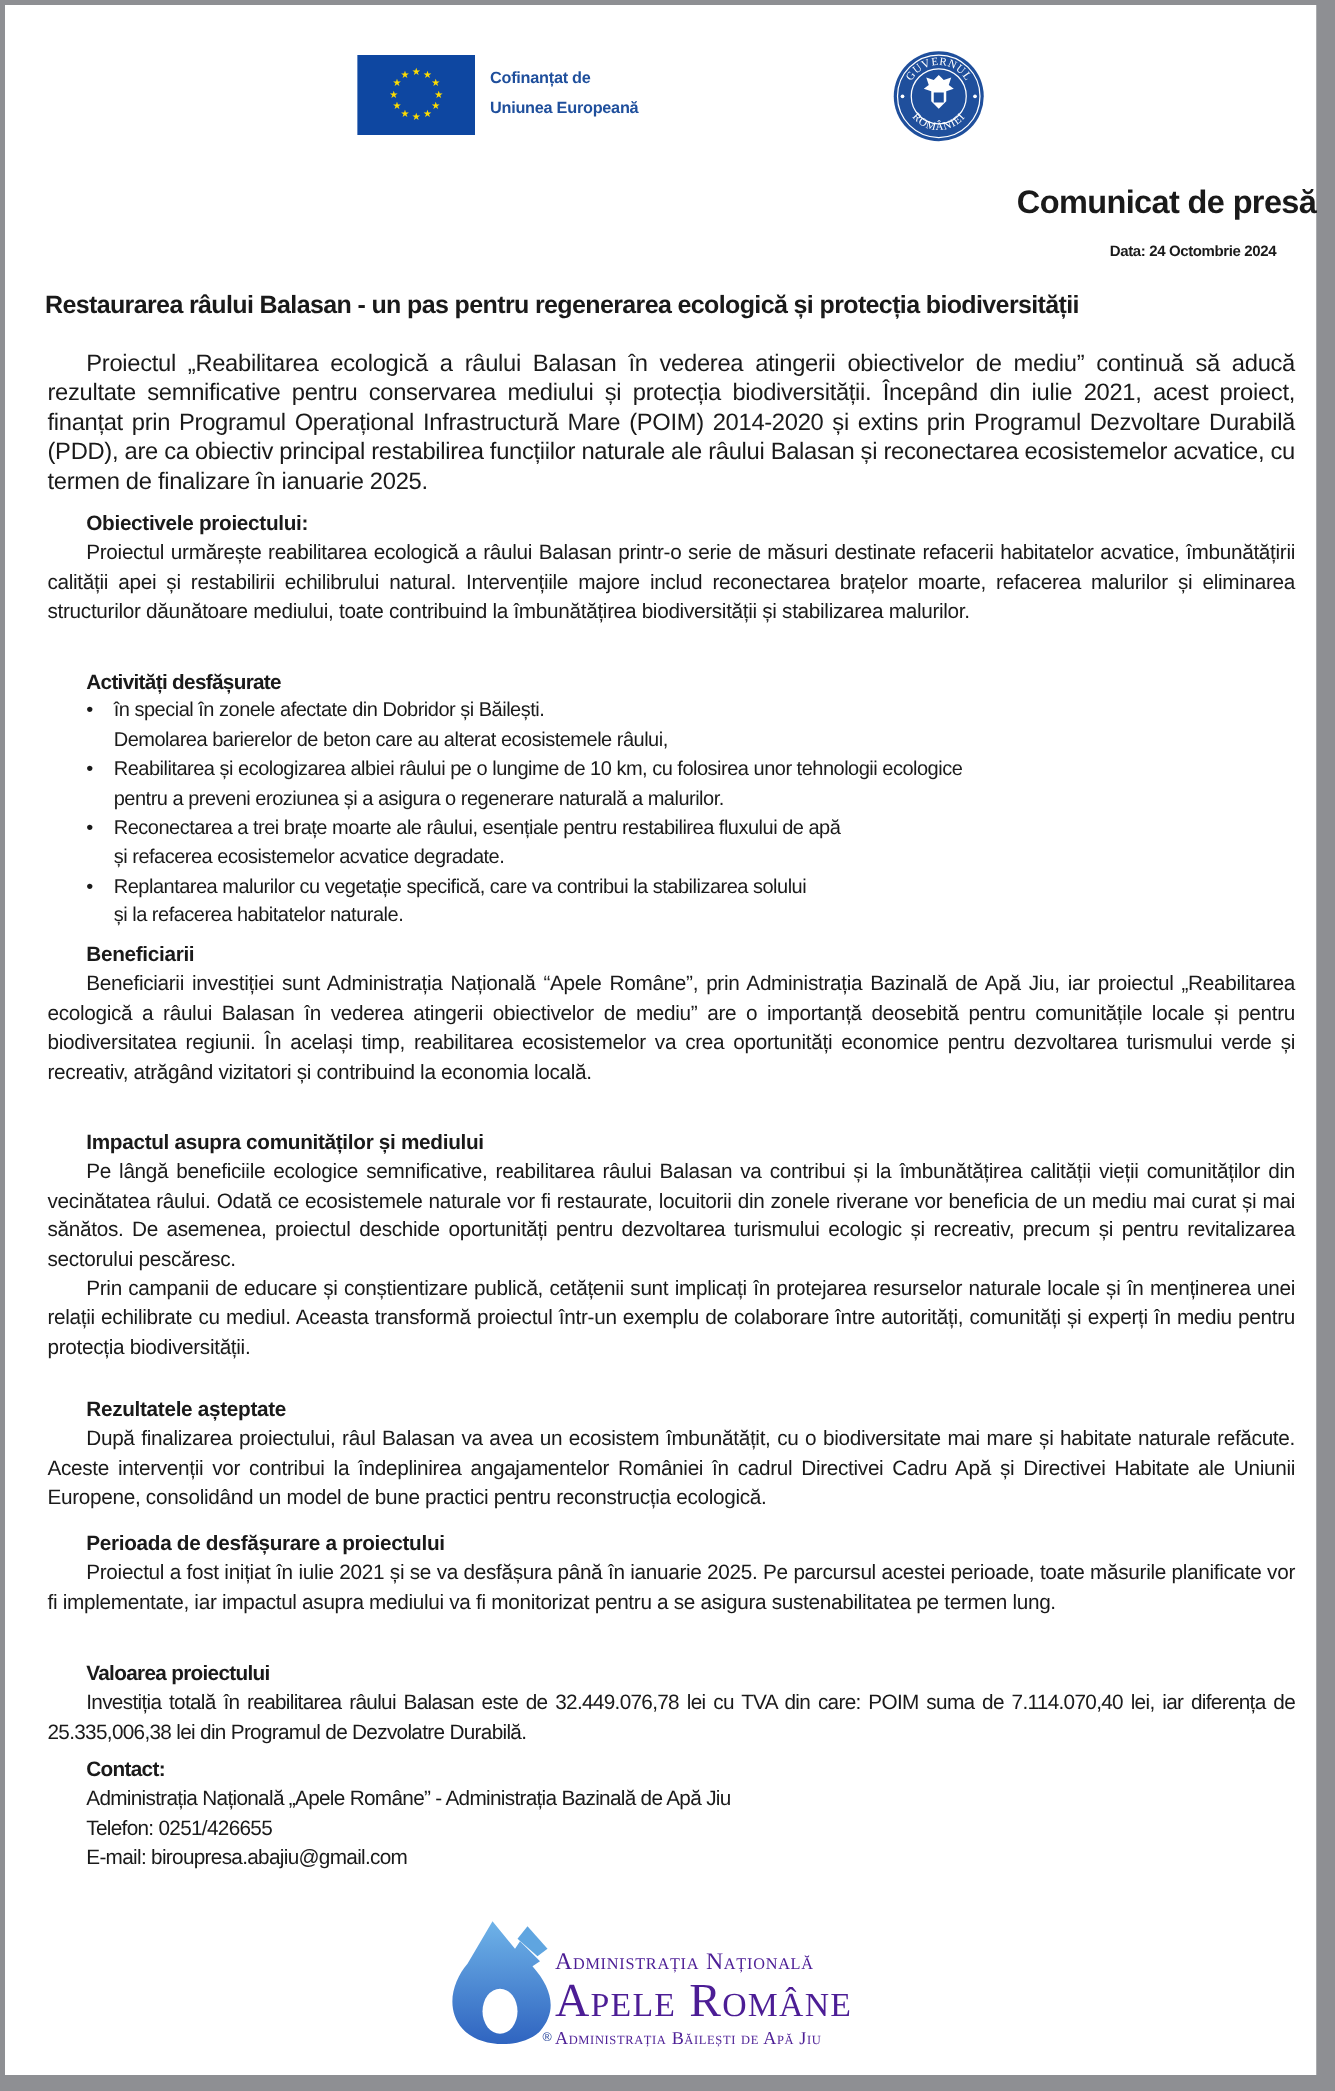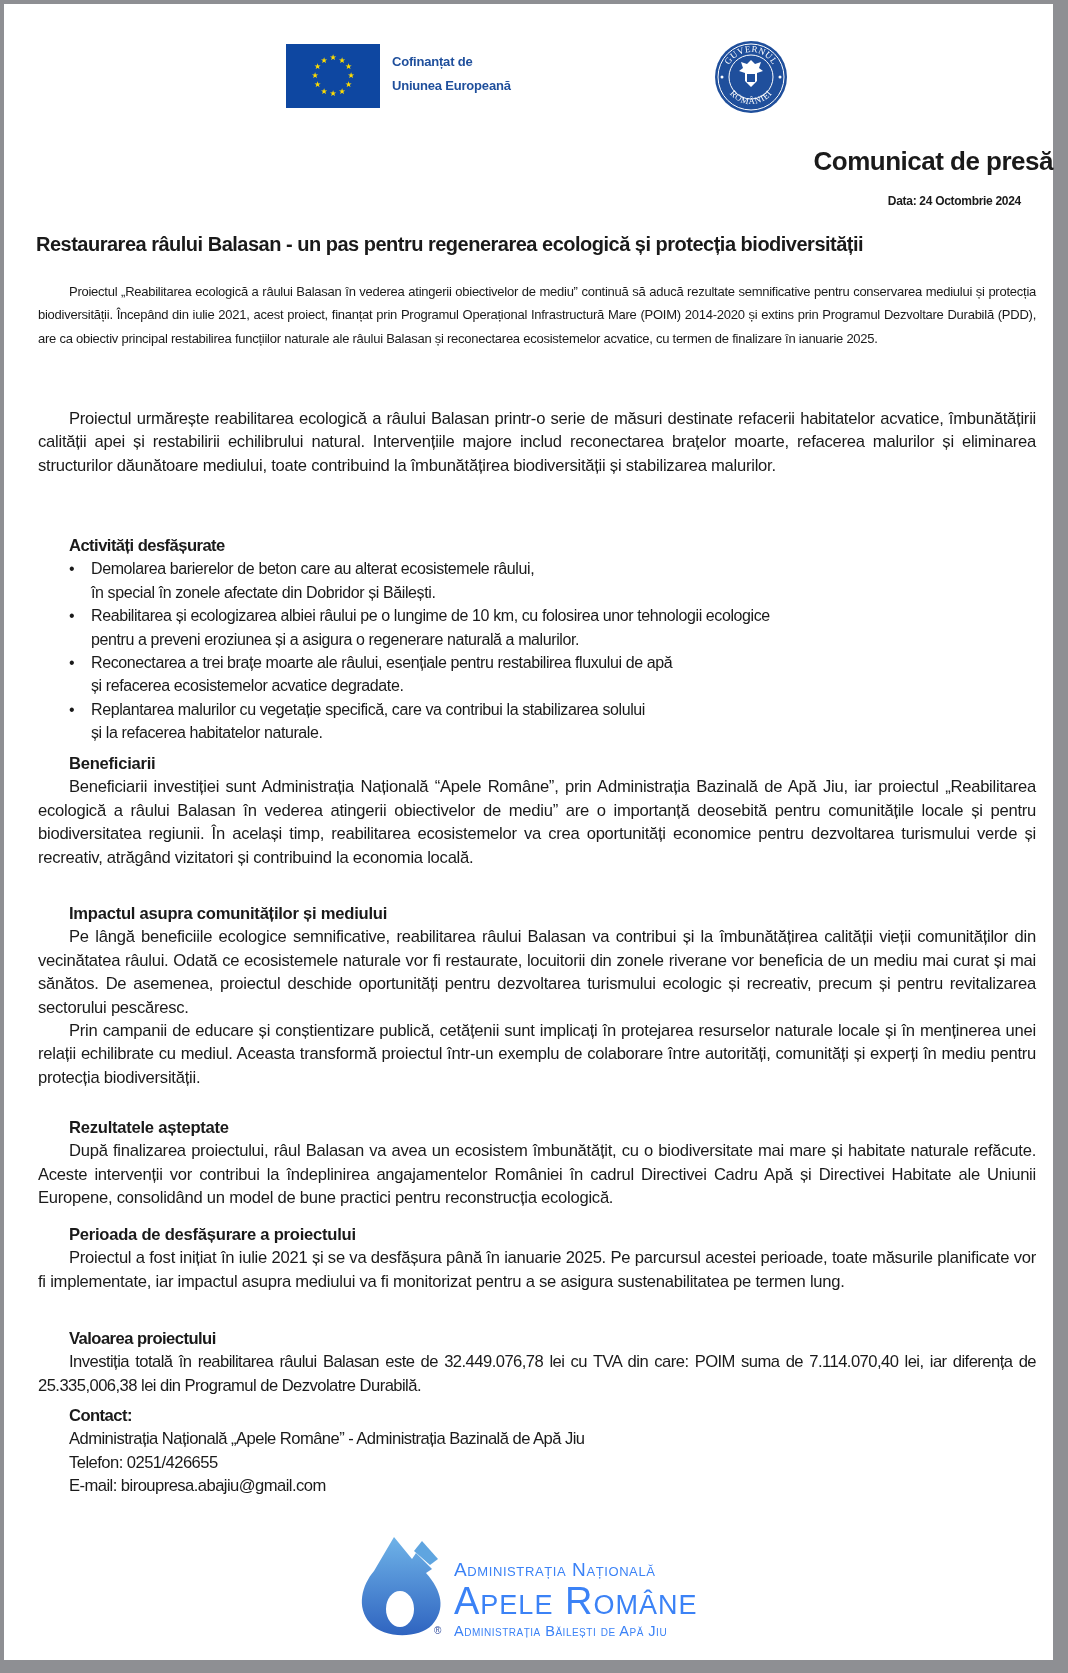--- a/index.html
+++ b/index.html
@@ -44,21 +44,21 @@
     position: absolute; right: 32px; top: 190px;
     font-weight: bold; font-size: 12px; letter-spacing: -0.3px;
   }
   .headline {
     position: absolute; left: 32px; right: 32px; top: 229px;
     font-weight: bold; font-size: 20px; letter-spacing: -0.5px;
     white-space: nowrap;
   }
   .body {
     position: absolute; left: 34px; width: 998px;
-    font-size: 13px; line-height: 23.4px;
+    font-size: 19px; line-height: 23.4px;
     text-align: justify;
     letter-spacing: -0.25px;
   }
   .body p { margin: 0; text-indent: 31px; }
   .sect { position: absolute; left: 34px; width: 998px; font-size: 16.6px; line-height: 23.4px; letter-spacing: -0.25px; text-align: justify; }
   .sect h3 { margin: 0 0 0 31px; font-size: 16.6px; font-weight: bold; line-height: 23.4px; }
   .sect p { margin: 0; text-indent: 31px; }
   .bullets {
     list-style: none; margin: 0; padding: 0 0 0 31px;
     font-size: 16px; line-height: 23.4px; letter-spacing: -0.4px;
@@ -67,22 +67,22 @@
   .bullets li .dot { position: absolute; left: 0; top: 0; }
   .bullets li span.l { display: block; }
   .narrow { letter-spacing: -0.55px; }
   .contact-lines div { padding-left: 31px; text-align: left; }
 
   
   .apele-logo { position: absolute; left: 350px; top: 1525px; width: 390px; height: 115px; }
   .apele-drop { position: absolute; left: 0; top: 0; width: 100px; height: 112px; }
   .apele-drop svg { width: 100%; height: 100%; display: block; }
   .apele-t1, .apele-t2, .apele-t3 {
-    position: absolute; left: 100px; color: #3b82f6;
-    font-family: Liberation Sans, sans-serif; white-space: nowrap;
+    position: absolute; left: 90px; color: #4c1d95;
+    font-family: Liberation Serif, serif; white-space: nowrap;
   }
   .apele-t1 { top: 30px; font-size: 19px; letter-spacing: 0.6px; font-variant: small-caps; }
   .apele-t2 { top: 52px; font-size: 38px; letter-spacing: 1px; font-variant: small-caps; line-height: 40px; }
   .apele-t3 { top: 94px; font-size: 14.5px; letter-spacing: 0.5px; font-variant: small-caps; }
   .apele-reg { position: absolute; left: 80px; top: 96px; font-size: 10px; color: #2d4a9e; }
 </style>
 </head>
 <body>
 
 <div class="page">
@@ -131,30 +131,31 @@
 
   <div class="title">Comunicat de presă</div>
   <div class="date">Data: 24 Octombrie 2024</div>
   <div class="headline">Restaurarea râului Balasan - un pas pentru regenerarea ecologică și protecția biodiversității</div>
 
   <div class="body" style="top:276px;">
     <p>Proiectul „Reabilitarea ecologică a râului Balasan în vederea atingerii obiectivelor de mediu” continuă să aducă rezultate semnificative pentru conservarea mediului și protecția biodiversității. Începând din iulie 2021, acest proiect, finanțat prin Programul Operațional Infrastructură Mare (POIM) 2014-2020 și extins prin Programul Dezvoltare Durabilă (PDD), are ca obiectiv principal restabilirea funcțiilor naturale ale râului Balasan și reconectarea ecosistemelor acvatice, cu termen de finalizare în ianuarie 2025.</p>
   </div>
 
   <div class="sect" style="top:403px;">
+    <h3>Obiectivele proiectului:</h3>
     <p>Proiectul urmărește reabilitarea ecologică a râului Balasan printr-o serie de măsuri destinate refacerii habitatelor acvatice, îmbunătățirii calității apei și restabilirii echilibrului natural. Intervențiile majore includ reconectarea brațelor moarte, refacerea malurilor și eliminarea structurilor dăunătoare mediului, toate contribuind la îmbunătățirea biodiversității și stabilizarea malurilor.</p>
   </div>
 
   <div class="sect" style="top:530px;">
     <h3 class="narrow">Activități desfășurate</h3>
     <ul class="bullets">
       <li>
         <span class="dot">•</span>
+        <span class="l">în special în zonele afectate din Dobridor și Băilești.</span>
         <span class="l">Demolarea barierelor de beton care au alterat ecosistemele râului,</span>
-        <span class="l">în special în zonele afectate din Dobridor și Băilești.</span>
       </li>
       <li>
         <span class="dot">•</span>
         <span class="l">Reabilitarea și ecologizarea albiei râului pe o lungime de 10 km, cu folosirea unor tehnologii ecologice</span>
         <span class="l">pentru a preveni eroziunea și a asigura o regenerare naturală a malurilor.</span>
       </li>
       <li>
         <span class="dot">•</span>
         <span class="l">Reconectarea a trei brațe moarte ale râului, esențiale pentru restabilirea fluxului de apă</span>
         <span class="l">și refacerea ecosistemelor acvatice degradate.</span>

